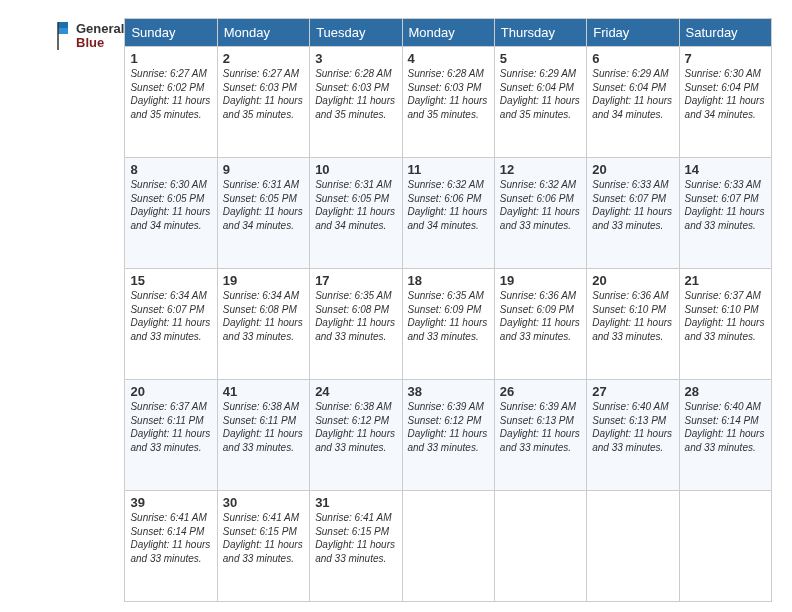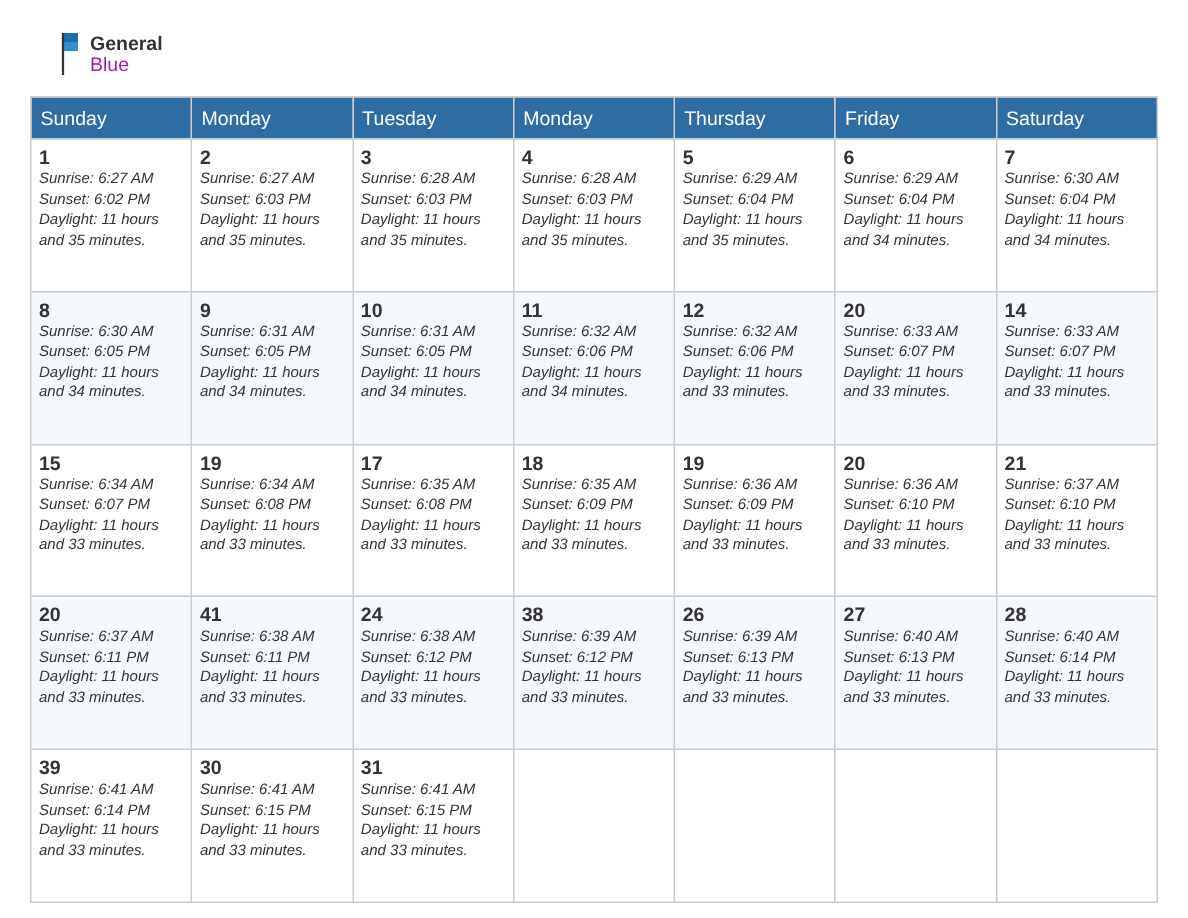--- a/index.html
+++ b/index.html
@@ -6,23 +6,23 @@
     body {
       font-family: Arial, sans-serif;
       background: #fff;
       width: 792px;
       height: 612px;
       overflow: hidden;
     }
     .page {
       width: 792px;
       height: 612px;
-      padding: 18px 20px 10px 20px;
+      padding: 18px 20px 10px 36px;
       display: flex;
-      flex-direction: column;
+      flex-direction: row;
     }
     .header {
       display: flex;
       justify-content: space-between;
       align-items: flex-start;
       margin-bottom: 10px;
     }
     .logo {
       display: flex;
       align-items: center;
@@ -93,21 +93,21 @@
 <div class="page">
   <div class="header">
     <div class="logo">
     <svg width="36" height="36" viewBox="0 0 36 36">
       <rect x="22" y="4" width="10" height="6" fill="#1a6faf"></rect>
       <rect x="22" y="10" width="10" height="6" fill="#2e8fd4"></rect>
       <line x1="22" y1="4" x2="22" y2="32" stroke="#333" stroke-width="1.5"></line>
     </svg>
     <div style="line-height:1.1;">
       <div style="font-size:13px;font-weight:bold;color:#333;">General</div>
-      <div style="font-size:13px;font-weight:normal;color:#a21caf;">Blue</div>
+      <div style="font-size:13px;font-weight:bold;color:#7f1d1d;">Blue</div>
     </div>
   </div>
     <div class="title-block">
       <div class="month-title"></div>
       <div class="subtitle"></div>
     </div>
   </div>
 
   <table class="calendar">
     <thead>

